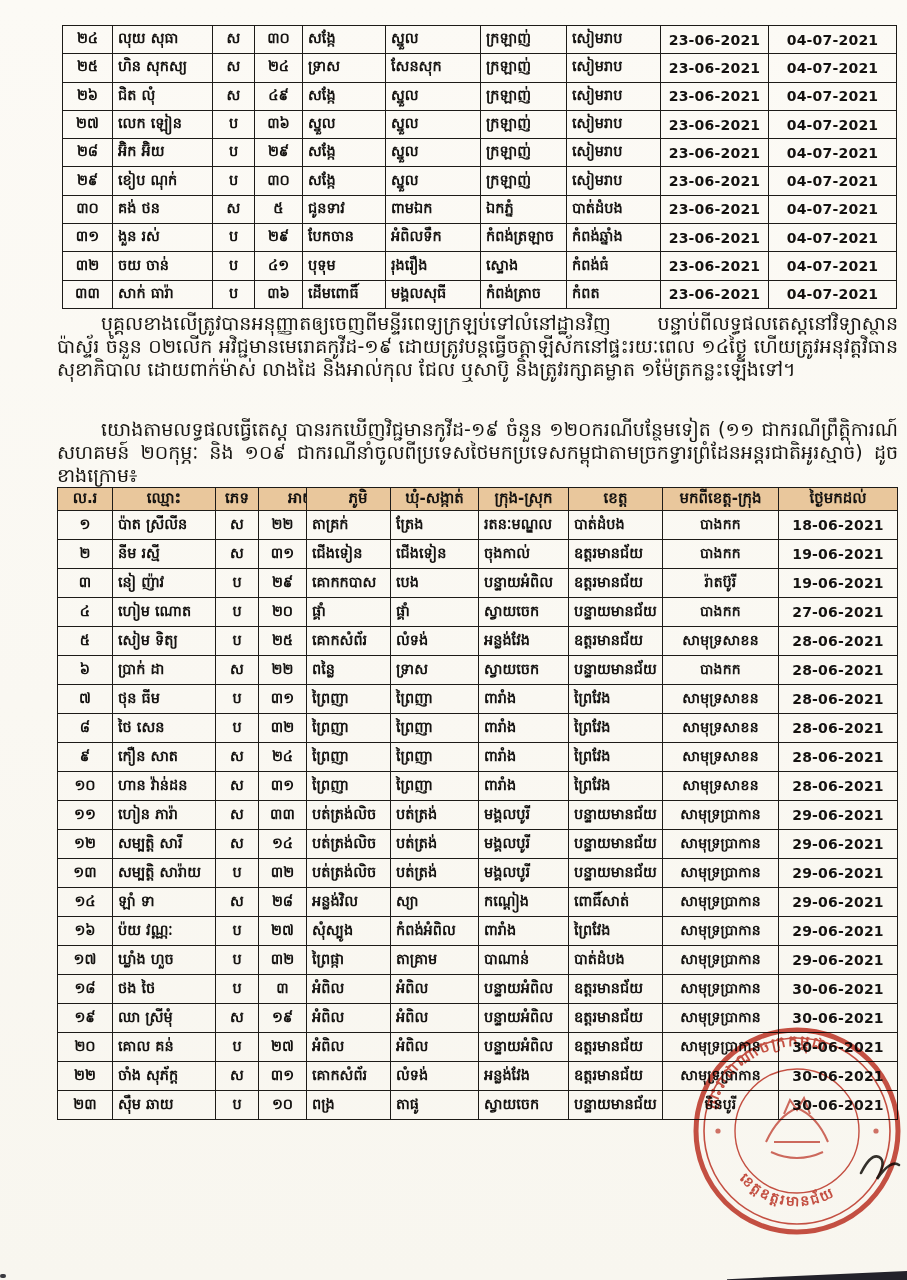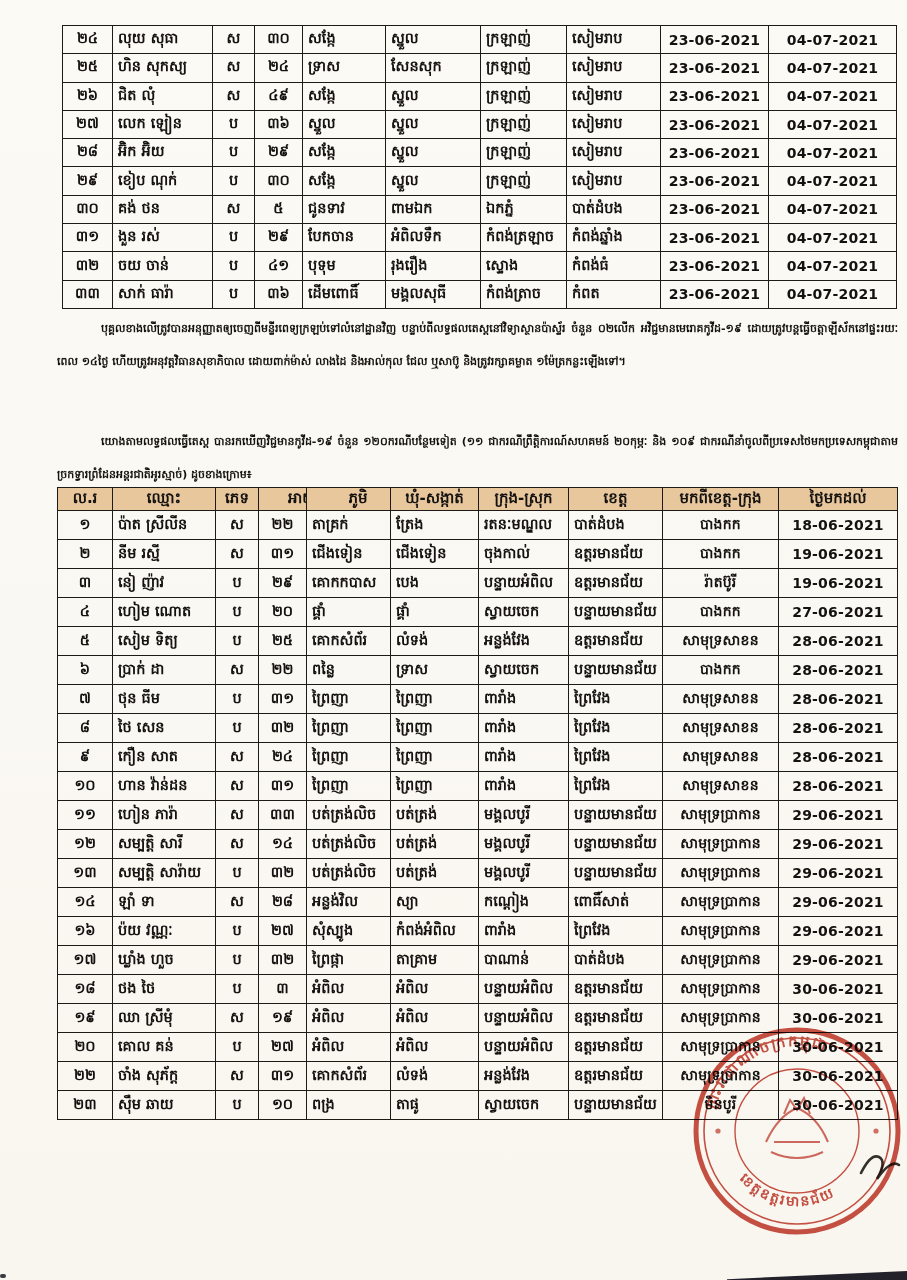--- a/index.html
+++ b/index.html
@@ -31,25 +31,25 @@
   #table1 col.w6{width:86px}  #table1 col.w7{width:94px}  #table1 col.w8{width:108px}
   #table1 col.w9{width:128px}
 
   #table2 col.w0{width:55px}  #table2 col.w1{width:103px} #table2 col.w2{width:43px}
   #table2 col.w3{width:48px}  #table2 col.w4{width:84px}  #table2 col.w5{width:88px}
   #table2 col.w6{width:90px}  #table2 col.w7{width:94px}  #table2 col.w8{width:116px}
   #table2 col.w9{width:119px}
 
   
   .textblock{position:absolute;left:57px;width:841px;text-align:justify;}
-  .para{font-size:11px;line-height:33px;font-weight:700;margin:0;
+  .para{font-size:19px;line-height:23px;font-weight:400;margin:0;
         text-indent:44px;color:#15130f;}
   #para-release{top:312px;}
   #heading2{top:387px;font-size:19px;font-weight:800;text-indent:0;line-height:26px;}
-  #para-intro{top:418px;margin-top:7px;}
+  #para-intro{top:418px;}
 
   
   .stamp{position:absolute;left:688px;top:1022px;width:218px;height:218px;
          mix-blend-mode:multiply;opacity:.88;pointer-events:none;}
   
   .sig{position:absolute;left:855px;top:1135px;width:52px;height:60px;
        mix-blend-mode:multiply;pointer-events:none;}
 
   
   .edge-wedge{position:absolute;left:0;bottom:0;width:907px;height:10px;}

